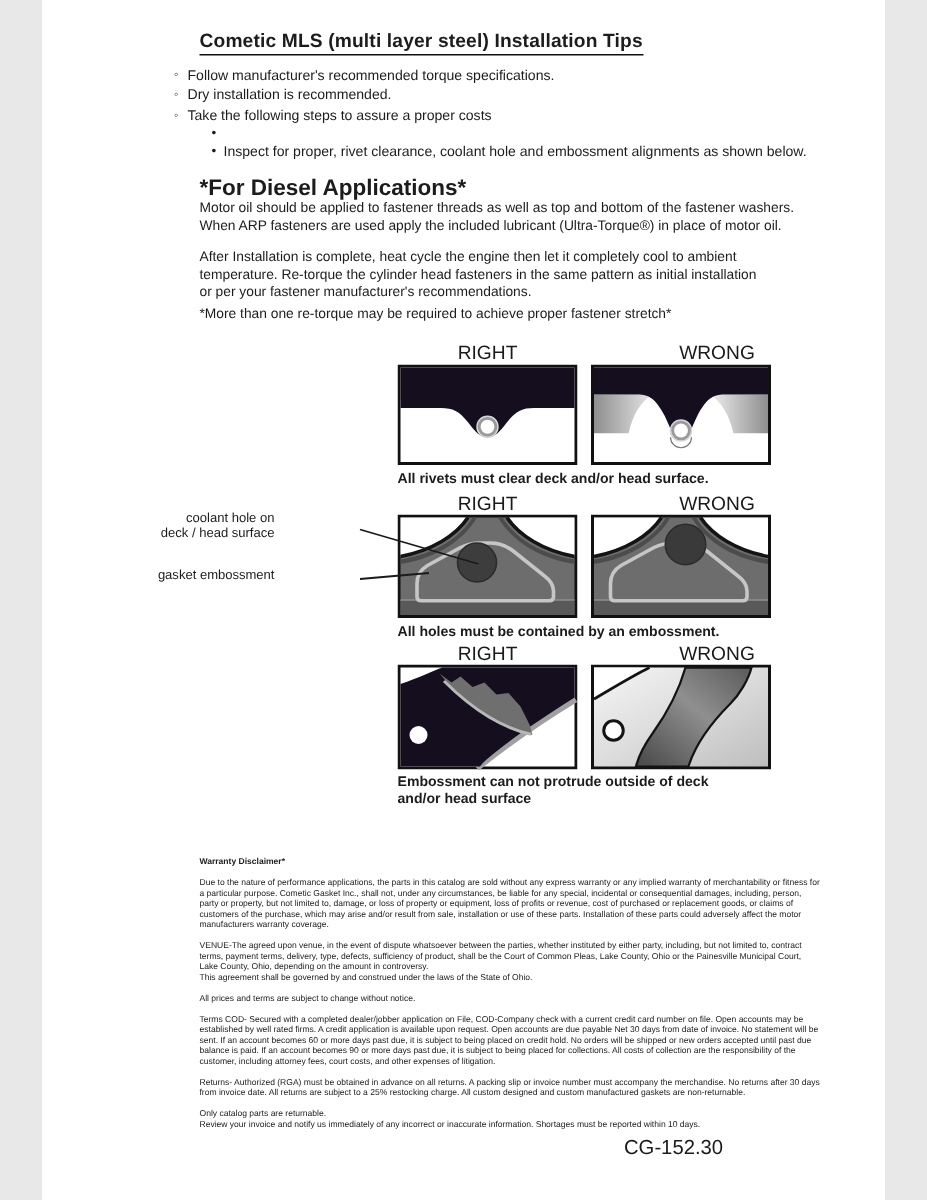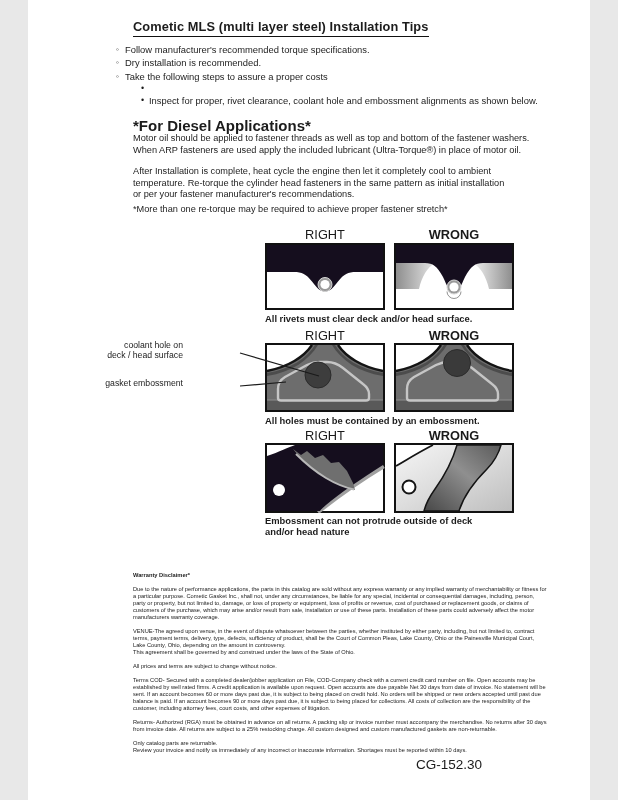--- a/index.html
+++ b/index.html
@@ -16,23 +16,23 @@
   .tips{left:88px;top:43px;font-size:9.4px;}
   .tip{display:flex;line-height:13.4px;}
   .tip .mk{width:9px;font-size:8px;line-height:13.4px;}
   .subtip{display:flex;line-height:11.3px;margin-left:25px;}
   .subtip .mk{width:8px;font-size:9px;line-height:11.3px;}
   .h2{left:105px;top:117px;font-size:15px;font-weight:bold;}
   .para{left:105px;font-size:9.2px;line-height:11.7px;white-space:pre-line;}
   .p1{top:133px;}
   .p2{top:166px;}
   .note{top:204px;}
-  .figlabels{display:flex;font-size:12.8px;color:#1a1a1a;}
+  .figlabels{display:flex;font-size:12.8px;color:#1a1a1a;gap:24px;}
   .figlabels span{width:120px;text-align:center;}
-  .figlabels span+span{margin-left:9px;font-weight:bold;}
+  .figlabels span+span{margin-left:9px;}
   .figrow{display:flex;}
   .figrow svg+svg{margin-left:9px;}
   .caption{left:237px;font-weight:bold;font-size:9.4px;line-height:10.6px;white-space:pre-line;}
   .ann{right:407px;text-align:right;font-size:8.7px;line-height:9.8px;white-space:pre-line;}
   .fineprint{left:105px;top:572px;width:414px;font-size:5.7px;line-height:7px;color:#222;}
   .fineprint .fphead{font-weight:bold;margin-bottom:7px;}
   .fineprint p{margin:0 0 7px 0;white-space:pre-line;}
   .footer-code{left:388px;top:757px;font-size:13.5px;color:#1a1a1a;}
 </style>
 </head>
@@ -177,21 +177,21 @@
         </linearGradient>
       </defs>
       <rect x="1" y="1" width="118" height="68" fill="url(#g3a)" stroke="#111" stroke-width="2"></rect>
       <path d="M2,2 L39,2 C27,8 14,16 2,23 Z" fill="#ffffff"></path>
       <path d="M39,2 C27,8 14,16 2,23" fill="none" stroke="#141414" stroke-width="1.8"></path>
       <path d="M63,2 C59,16 51,32 41,46 C36,53 32,60 30,68 L65,68 C69,55 79,40 93,26 C99,20 105,10 107,2 Z" fill="url(#g3b)" stroke="#141414" stroke-width="1.5"></path>
       <circle cx="15" cy="44" r="6.5" fill="#ffffff" stroke="#141414" stroke-width="2"></circle>
     </svg>
   </div>
   <div class="abs caption" style="top:516px;">Embossment can not protrude outside of deck
-and/or head nature</div>
+and/or head surface</div>
 
   <div class="abs fineprint">
     <div class="fphead">Warranty Disclaimer*</div>
     <p>Due to the nature of performance applications, the parts in this catalog are sold without any express warranty or any implied warranty of merchantability or fitness for a particular purpose.  Cometic Gasket Inc., shall not, under any circumstances, be liable for any special, incidental or consequential damages, including, person, party or property, but not limited to, damage, or loss of property or equipment, loss of profits or revenue, cost of purchased or replacement goods, or claims of customers of the purchase, which may arise and/or result from sale, installation or use of these parts.  Installation of these parts could adversely affect the motor manufacturers warranty coverage.</p>
     <p>VENUE-The agreed upon venue, in the event of dispute whatsoever between the parties, whether instituted by either party, including, but not limited to, contract terms, payment terms, delivery, type, defects, sufficiency of product, shall be the Court of Common Pleas, Lake County, Ohio or the Painesville Municipal Court, Lake County, Ohio, depending on the amount in controversy.
 This agreement shall be governed by and construed under the laws of the State of Ohio.</p>
     <p>All prices and terms are subject to change without notice.</p>
     <p>Terms COD- Secured with a completed dealer/jobber application on File, COD-Company check with a current credit card number on file.  Open accounts may be established by well rated firms.  A credit application is available upon request.  Open accounts are due payable Net 30 days from date of invoice.  No statement will be sent.  If an account becomes 60 or more days past due, it is subject to being placed on credit hold.  No orders will be shipped or new orders accepted until past due balance is paid.  If an account becomes 90 or more days past due, it is subject to being placed for collections.  All costs of collection are the responsibility of the customer, including attorney fees, court costs, and other expenses of litigation.</p>
     <p>Returns- Authorized (RGA) must be obtained in advance on all returns.  A packing slip or invoice number must accompany the merchandise.  No returns after 30 days from invoice date.  All returns are subject to a 25% restocking charge.  All custom designed and custom manufactured gaskets are non-returnable.</p>
     <p>Only catalog parts are returnable.

